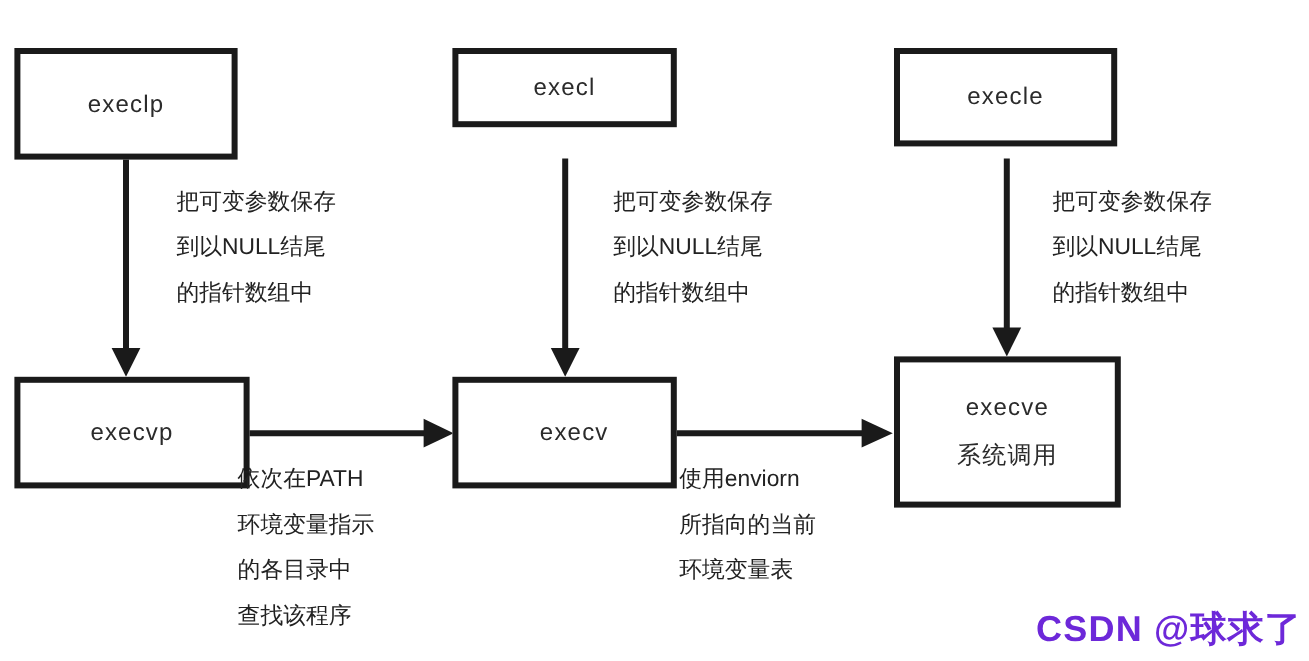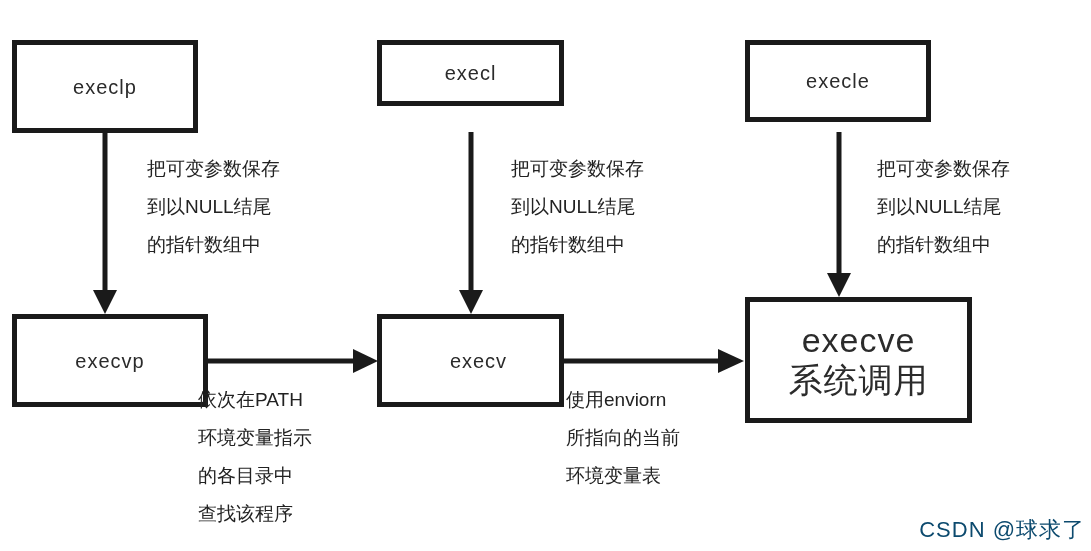--- a/index.html
+++ b/index.html
@@ -33,21 +33,21 @@
     color: #2b2b2b;
     letter-spacing: 1px;
     line-height: 40px;
     z-index: 2;
   }
   #box-execlp { left: 12px;  top: 40px;  width: 186px; height: 93px; }
   #box-execl  { left: 377px; top: 40px;  width: 187px; height: 66px; }
   #box-execle { left: 745px; top: 40px;  width: 186px; height: 82px; }
   #box-execvp { left: 12px;  top: 314px; width: 196px; height: 93px; }
   #box-execv  { left: 377px; top: 314px; width: 187px; height: 93px; padding-left: 16px; }
-  #box-execve { left: 745px; top: 297px; width: 227px; height: 126px; font-size: 34px; }
+  #box-execve { left: 745px; top: 297px; width: 189px; height: 126px; font-size: 20px; }
   .note {
     position: absolute;
     font-size: 19px;
     line-height: 38px;
     color: #222222;
     white-space: nowrap;
     z-index: 3;
   }
   #note-save-1 { left: 147px; top: 150px; }
   #note-save-2 { left: 511px; top: 150px; }
@@ -56,24 +56,25 @@
   #note-env    { left: 566px; top: 381px; }
   svg.arrows {
     position: absolute;
     inset: 0;
     z-index: 1;
   }
   .watermark {
     position: absolute;
     right: 6px;
     bottom: 6px;
-    font-size: 22px;
-    color: #0c4a6e;
+    font-size: 30px;
+    color: #6d28d9;
     letter-spacing: 1px;
     z-index: 4;
+    font-weight: bold;
   }
 </style>
 </head>
 <body>
 
 <div class="canvas">
 
   <svg class="arrows" width="1091" height="551" viewBox="0 0 1091 551">
 
     <g>

